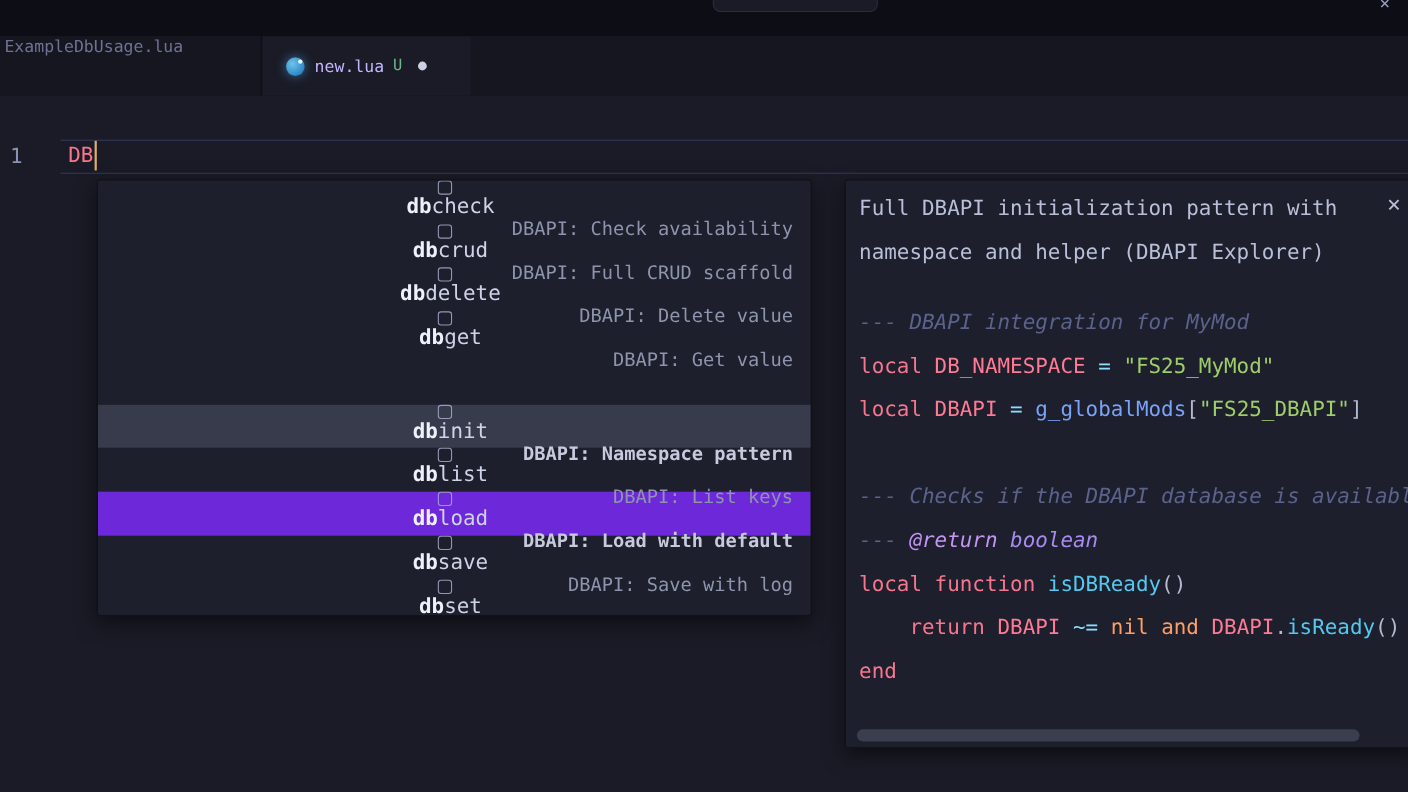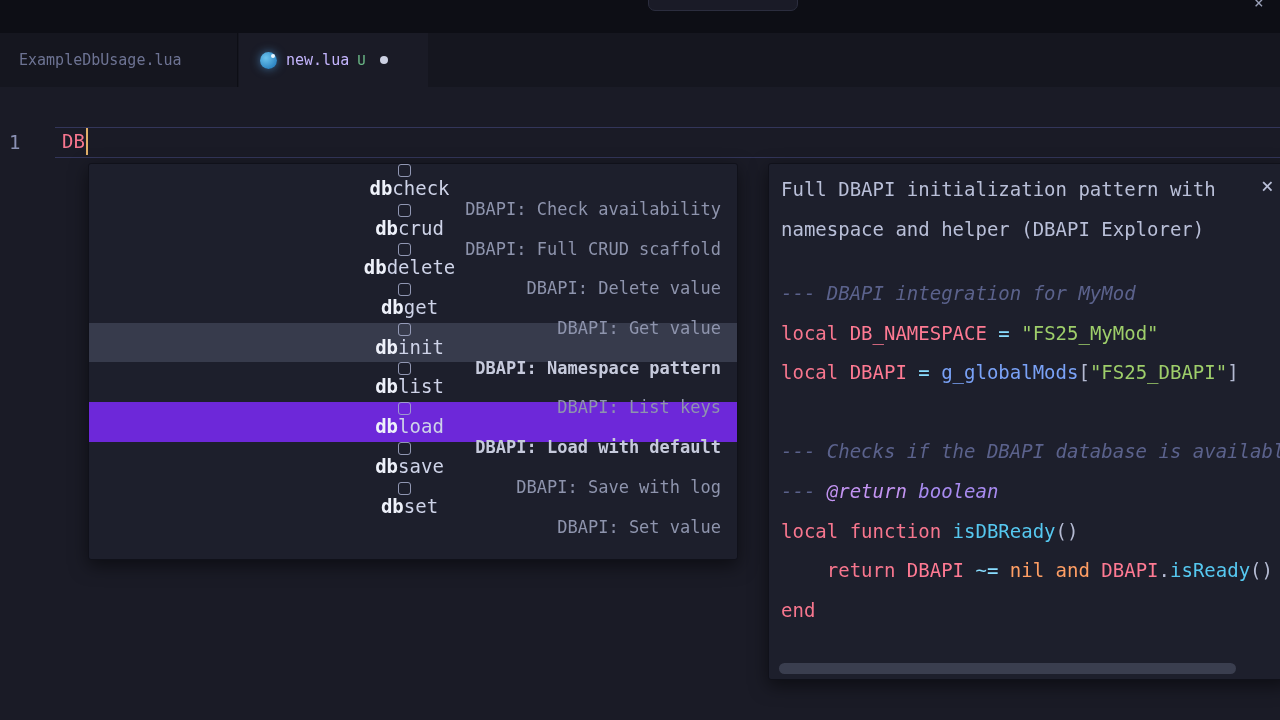--- a/index.html
+++ b/index.html
@@ -7,39 +7,39 @@
   html,body{background:#000;}
   .screen{position:relative;width:1280px;height:720px;overflow:hidden;background:#1a1b26;font-family:var(--mono);}
 
   
   .titlebar{position:absolute;left:0;top:0;width:1280px;height:33px;background:#0d0e15;overflow:hidden;}
   .cmd-pill{position:absolute;left:648px;top:-13px;width:150px;height:24px;border-radius:7px;background:#1a1b27;border:1px solid #2b2d3e;}
   .win-close{position:absolute;left:1254px;top:-7px;font:16px var(--mono);color:#9aa0b8;}
 
   
   .tabbar{position:absolute;left:0;top:33px;width:1280px;height:54px;background:#15161f;}
-  .tab-inactive{position:absolute;left:0;top:0;width:238px;height:54px;background:#15161f;border-right:1px solid #0d0e15;display:flex;align-items:center;padding-left:19px;color:#6d7393;font:15px var(--mono);}
+  .tab-inactive{position:absolute;left:0;top:0;width:238px;height:54px;background:#15161f;border-right:1px solid #0d0e15;display:flex;padding-left:4px;color:#6d7393;font:15px var(--mono);}
   .tab-active{position:absolute;left:239px;top:0;width:189px;height:54px;background:#1a1b26;display:flex;align-items:center;padding-left:21px;}
   .lua-icon{width:17px;height:17px;border-radius:50%;background:radial-gradient(circle at 35% 35%, #6cc4ee, #2e86c4 72%);box-shadow:0 0 10px rgba(90,180,255,.55);position:relative;flex:none;}
   .lua-icon::after{content:"";position:absolute;right:2px;top:2px;width:4px;height:4px;border-radius:50%;background:#e8f6ff;}
   .tab-label{color:#c4b5fd;font:15px var(--mono);margin-left:9px;}
   .tab-badge{color:#73c991;font:14px var(--mono);margin-left:8px;opacity:.9;}
   .mod-dot{width:8px;height:8px;border-radius:50%;background:#ccd0e2;margin-left:14px;}
 
   
   .editor{position:absolute;left:0;top:87px;width:1280px;height:633px;background:#1a1b26;}
   .curline{position:absolute;left:55px;right:0;top:40px;height:31px;border-top:1px solid #33365a;border-bottom:1px solid #33365a;}
   .linenum{position:absolute;left:9px;top:44px;font:19px var(--mono);color:#8a91b4;}
   .typed{position:absolute;left:62px;top:43px;font:19px var(--mono);color:#f7768e;}
   .cursor{position:absolute;left:86px;top:41px;width:2px;height:27px;background:#e0af68;}
 
   
   .suggest{position:absolute;left:88px;top:163px;width:650px;height:397px;background:#1d1f2c;border:1px solid #10111a;border-radius:3px;box-shadow:0 6px 18px rgba(0,0,0,.5);overflow:hidden;}
   .srow{display:flex;align-items:center;height:39.7px;padding:0 16px 0 9px;flex-direction:column;}
-  .srow.selected{background:#373b4c;}
+  .srow.selected{background:#373b4c;margin-top:45px;}
   .srow.hover{background:#6d28d9;}
   .snip-icon{width:13px;height:13px;border:1.5px solid #a6adcb;border-radius:3px;margin-right:11px;flex:none;opacity:.85;}
   .slabel{font:19px var(--mono);color:#ced3e8;white-space:pre;}
   .slabel b{color:#eef1fa;}
   .sdetail{margin-left:auto;font:17px var(--mono);color:#8e94ad;white-space:pre;}
   .srow.selected .sdetail,.srow.hover .sdetail{color:#c6cadc;font-weight:bold;}
 
   
   .docpanel{position:absolute;left:768px;top:163px;width:521px;height:517px;background:#1d1f2c;border:1px solid #10111a;border-radius:3px;box-shadow:0 6px 18px rgba(0,0,0,.5);overflow:hidden;}
   .doc-header{position:absolute;left:12px;top:5px;width:478px;font:19px var(--mono);line-height:40px;color:#b9bfd8;white-space:pre;}

